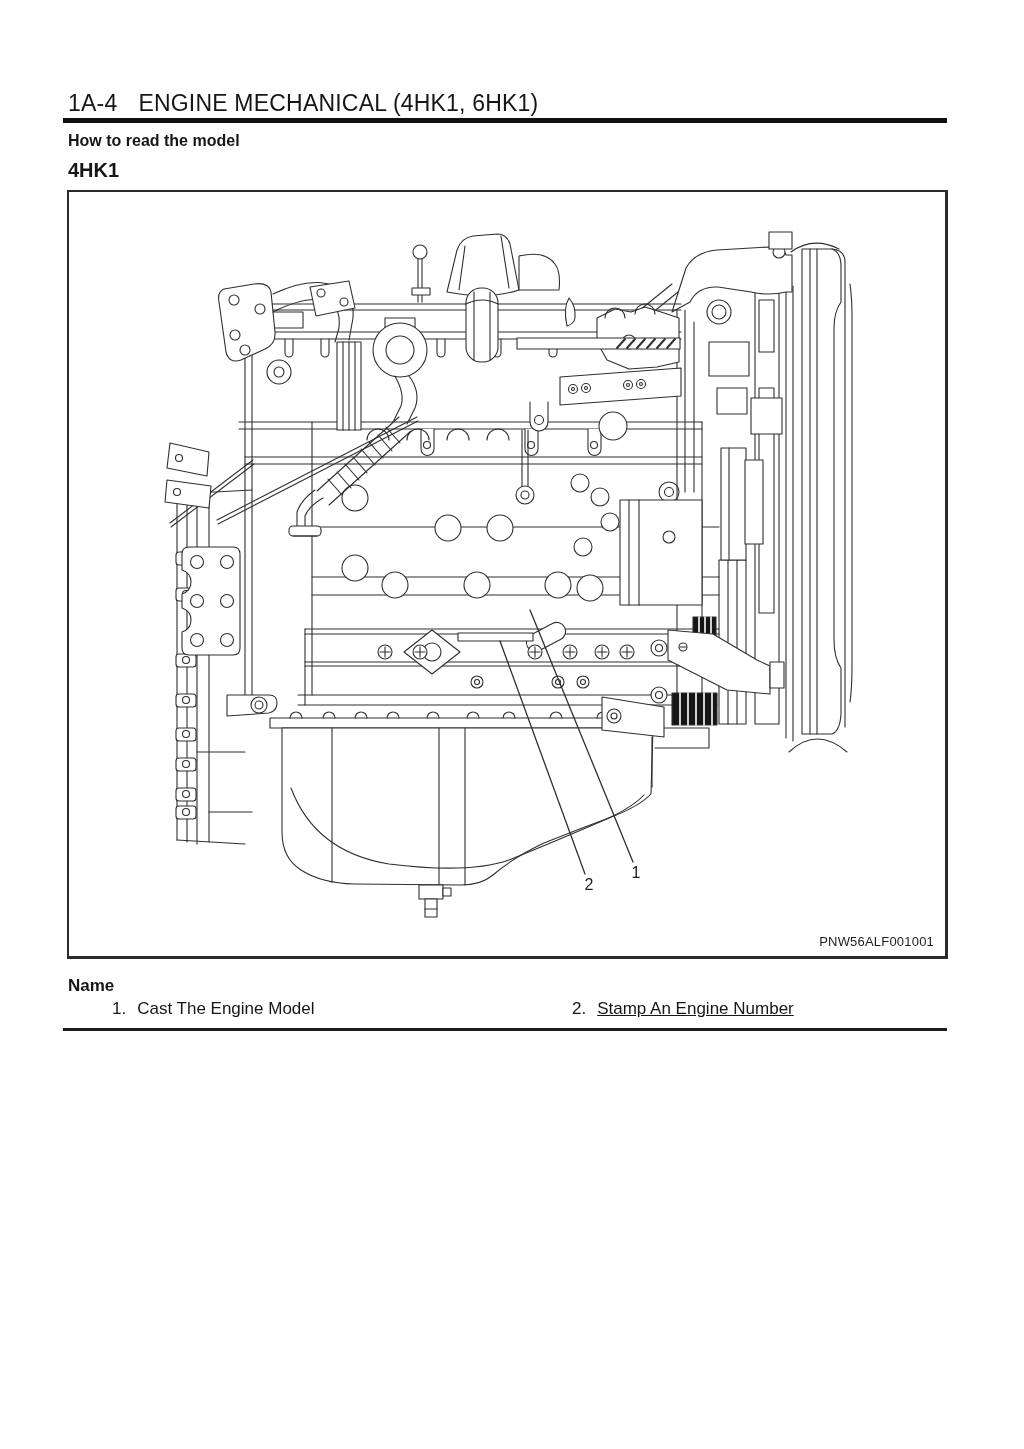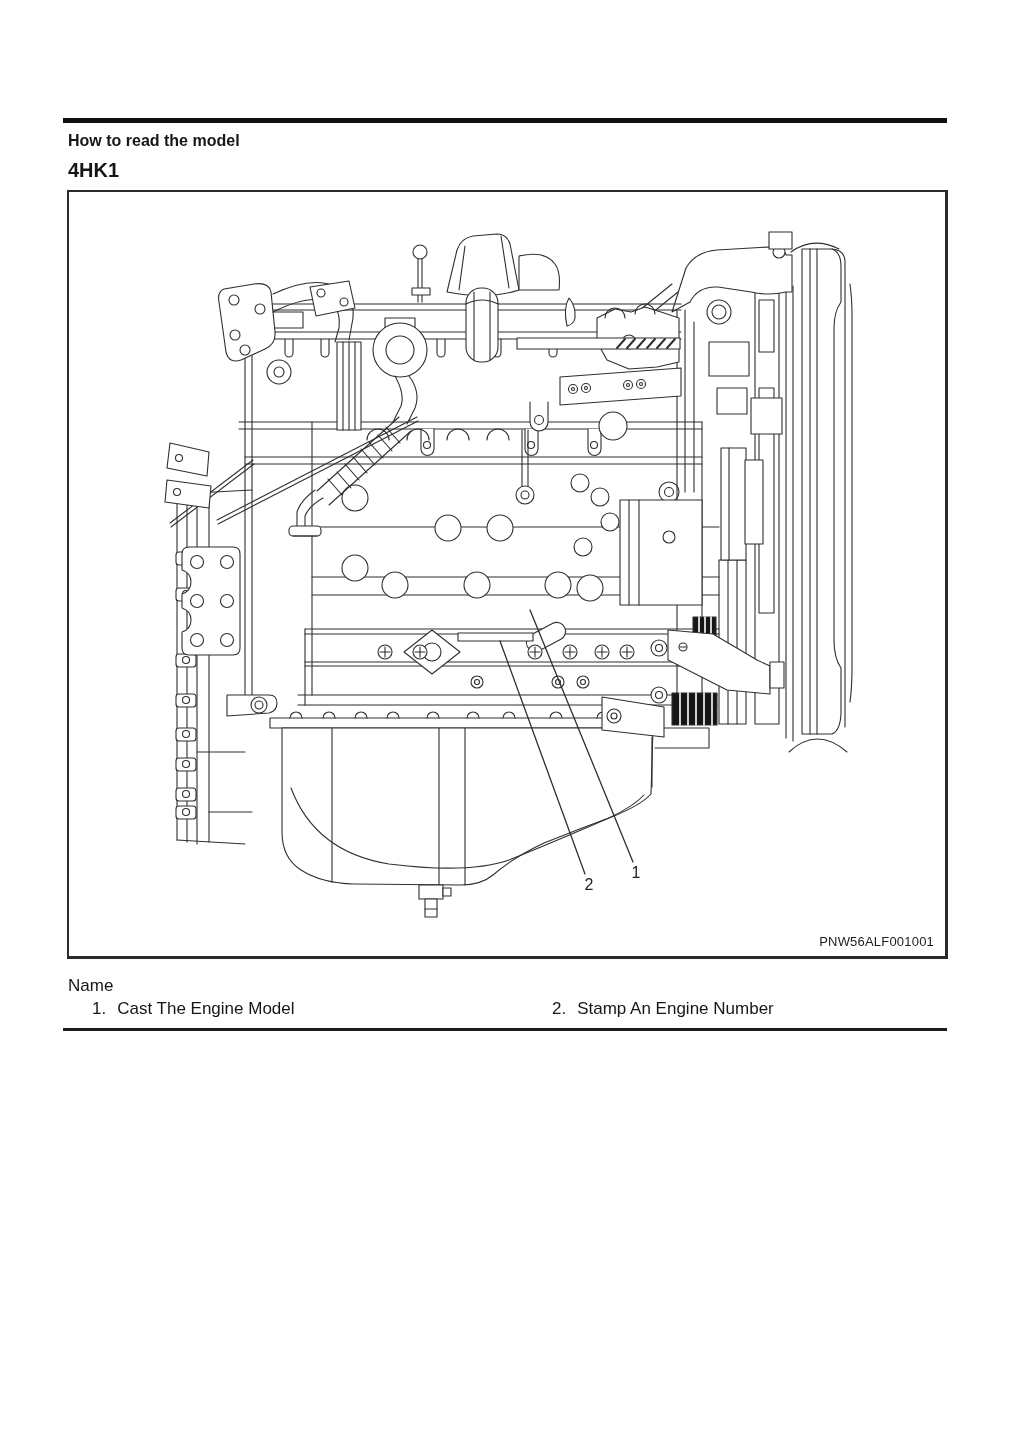--- a/index.html
+++ b/index.html
@@ -18,33 +18,36 @@
     border:2px solid #2b2b2b;border-right-width:3px;border-bottom-width:3px;
     background:#fff;
   }
   #engine-svg{position:absolute;left:0;top:0;width:100%;height:100%;}
   .callout{
     position:absolute;font-size:16px;color:#222;width:18px;text-align:center;line-height:18px;
   }
   #callout-1{left:558px;top:672px;}
   #callout-2{left:511px;top:684px;}
   #figure-code{position:absolute;right:11px;bottom:7px;font-size:13px;color:#1d1d1d;letter-spacing:0.2px;}
-  #legend-heading{left:68px;top:976px;font-size:17px;font-weight:400;}
-  .legend-item{position:absolute;top:999px;font-size:17px;white-space:nowrap;}
+  #legend-heading{left:68px;top:976px;font-size:17px;font-weight:700;}
+  .legend-item{position:absolute;top:999px;font-size:17px;white-space:nowrap;margin-left:20px;}
   #legend-item-1{left:92px;}
-  #legend-item-2{left:552px;}
+  #legend-item-2{left:552px;text-decoration:underline;}
   .legend-item .num{display:inline-block;margin-right:11px;}
   #rule-bottom{left:63px;top:1028px;width:884px;height:3px;background:#1c1c1c;}
   svg *{vector-effect:non-scaling-stroke;}
 </style>
 </head>
 <body>
 
 <div id="page">
 
+  <div class="abs" id="header-line">
+    <span class="code">1A-4</span><span>ENGINE MECHANICAL (4HK1, 6HK1)</span>
+  </div>
   <div class="abs" id="rule-top"></div>
 
   <div class="abs" id="subtitle">How to read the model</div>
   <div class="abs" id="model-label">4HK1</div>
 
   <div class="abs" id="figure-frame">
     <svg id="engine-svg" viewBox="0 0 876 764" preserveAspectRatio="none">
       <g stroke="#2f2f2f" stroke-width="1.1" fill="none" stroke-linejoin="round" stroke-linecap="round">
 
         <rect x="686" y="90" width="24" height="442" fill="#fff"></rect>

